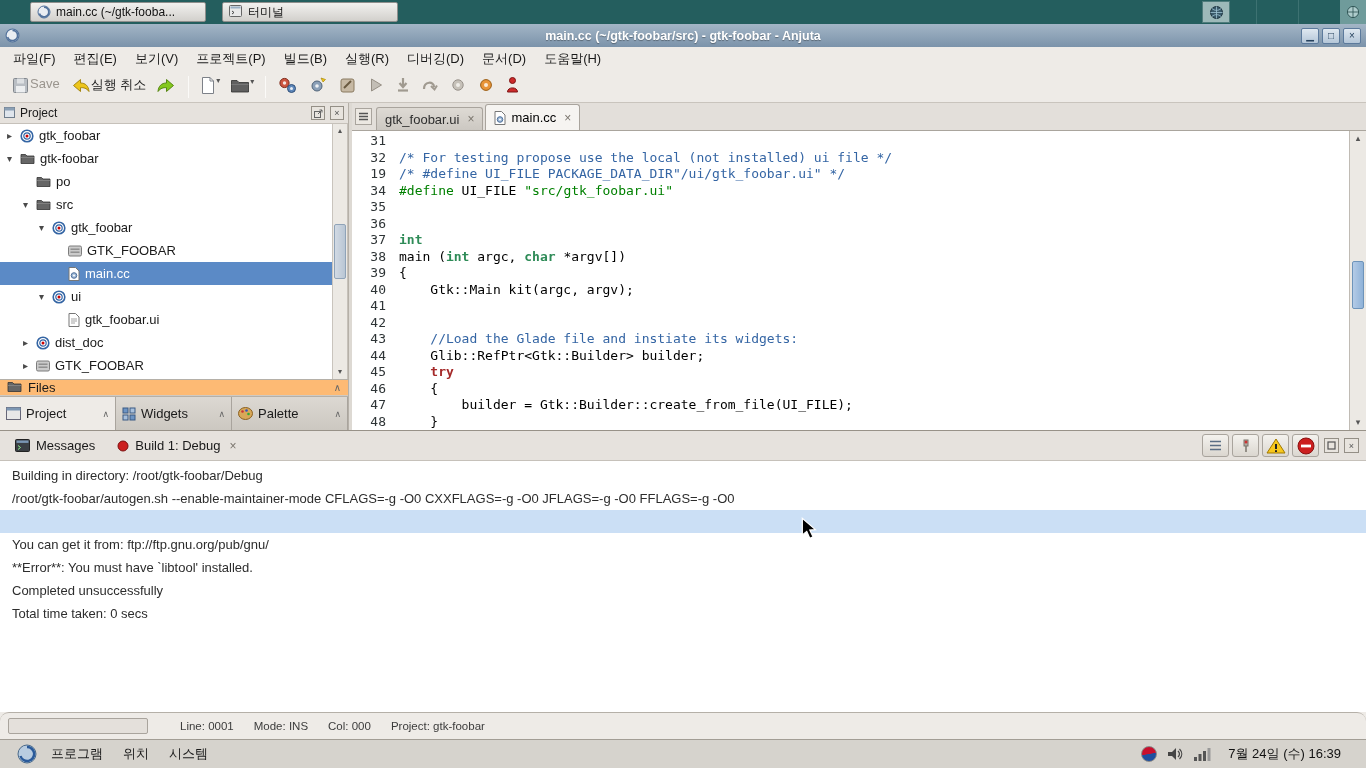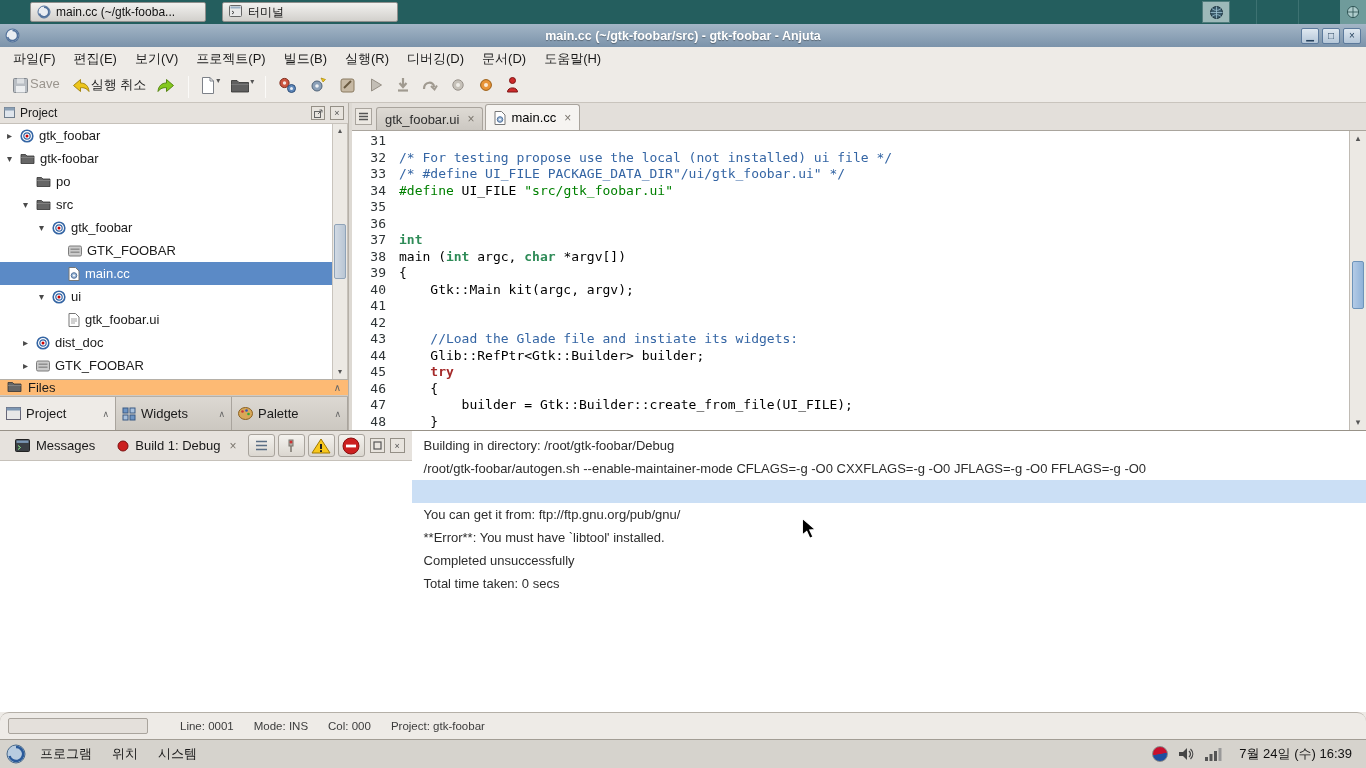--- a/index.html
+++ b/index.html
@@ -74,39 +74,39 @@
 .tok-type { color:#2e8b57; font-weight:bold; }
 .tok-keyword { color:#a52a2a; font-weight:bold; }
 .tok-preproc { color:#008000; }
 .tok-string { color:#008000; }
 .tok-plain { color:#000; }
 .editor-scrollbar { position:absolute; top:0; right:0; bottom:0; width:17px; background:#ece9e4; border-left:1px solid #c0bbb4; }
 .editor-scrollbar .scroll-arrow { height:15px; line-height:15px; font-size:9px; }
 .editor-thumb { position:absolute; left:2px; right:2px; top:130px; height:48px; background:linear-gradient(90deg,#b4cbe6,#8fb2d8); border:1px solid #6e94ba; border-radius:2px; }
 
 
-.messages-pane { position:absolute; top:430px; left:0; width:1366px; height:282px; display:flex; border-top:1px solid #989288; background:#fff; }
+.messages-pane { position:absolute; top:430px; left:0; width:1366px; height:282px; display:flex; flex-direction:column; border-top:1px solid #989288; background:#fff; }
 .messages-header { height:30px; background:#e6e2dd; border-bottom:1px solid #c6c1ba; display:flex; align-items:center; padding:0 7px; flex:none; }
 .messages-tabs { display:flex; align-items:center; gap:6px; }
 .mtab { display:flex; align-items:center; gap:6px; font-size:13px; padding:3px 8px; }
 .mtab-icon { display:flex; }
 .mh-spacer { flex:1; }
 .hbtn { width:27px; height:23px; border:1px solid #a9a49d; border-radius:3px; background:linear-gradient(#f4f2ee,#dbd7d0); display:flex; align-items:center; justify-content:center; margin-left:3px; }
 .dock-btn { width:15px; height:15px; border:1px solid #948f86; background:#e8e4de; margin-left:5px; display:flex; align-items:center; justify-content:center; font-size:9px; color:#555; }
 .messages-body { flex:1; background:#fff; padding-top:3px;text-align:right; }
 .msg-row { height:23px; display:flex; align-items:center; padding-left:12px; font-size:13px; color:#2d2d2d; white-space:nowrap; }
 .msg-row.selected { background:#cbdff5; }
 
 
 .statusbar { position:absolute; top:712px; left:0; width:1366px; height:27px; background:#eeebe7; border-top:1px solid #b5b0a8; display:flex; align-items:center; padding:0 8px;border-radius:9px; }
 .progress { width:140px; height:16px; background:#e4e0db; border:1px solid #a9a49d; border-radius:2px; margin-right:32px; }
 .status-item { font-size:11.5px; color:#3c3c3c; margin-right:20px; white-space:nowrap; }
 
 
-.desktop-taskbar { position:absolute; top:739px; left:0; width:1366px; height:29px; background:#d6d3cd; border-top:1px solid #a29d95; display:flex; align-items:center; padding:0 6px; }
+.desktop-taskbar { position:absolute; top:739px; left:0; width:1366px; height:29px; background:#d6d3cd; border-top:1px solid #a29d95; display:flex; align-items:center; padding:0 17px; }
 .apps-icon { display:flex; margin-right:4px; }
 .desktop-menus { display:flex; }
 .dt-menu { font-size:13px; padding:0 10px; }
 .dt-right { margin-left:auto; display:flex; align-items:center; gap:9px; }
 .taegeuk { width:16px; height:16px; border-radius:50%; background:linear-gradient(170deg,#c8102e 48%,#1e4fa0 52%); border:1px solid #888; }
 .dt-clock { font-size:13px; color:#111; margin:0 8px; white-space:nowrap; }
 
 
 .cursor { position:absolute; left:800px; top:517px; z-index:99; pointer-events:none; }
 </style>
@@ -495,21 +495,21 @@
         <div>
             <div class="code-line">
               <span class="lineno">31</span>
               <span class="code-text"></span>
             </div>
             <div class="code-line">
               <span class="lineno">32</span>
               <span class="code-text"><span class="tok-comment">/* For testing propose use the local (not installed) ui file */</span></span>
             </div>
             <div class="code-line">
-              <span class="lineno">33</span>
+              <span class="lineno">19</span>
               <span class="code-text"><span class="tok-comment">/* #define UI_FILE PACKAGE_DATA_DIR"/ui/gtk_foobar.ui" */</span></span>
             </div>
             <div class="code-line">
               <span class="lineno">34</span>
               <span class="code-text"><span class="tok-preproc">#define</span><span class="tok-plain"> UI_FILE </span><span class="tok-string">"src/gtk_foobar.ui"</span></span>
             </div>
             <div class="code-line">
               <span class="lineno">35</span>
               <span class="code-text"></span>
             </div>

